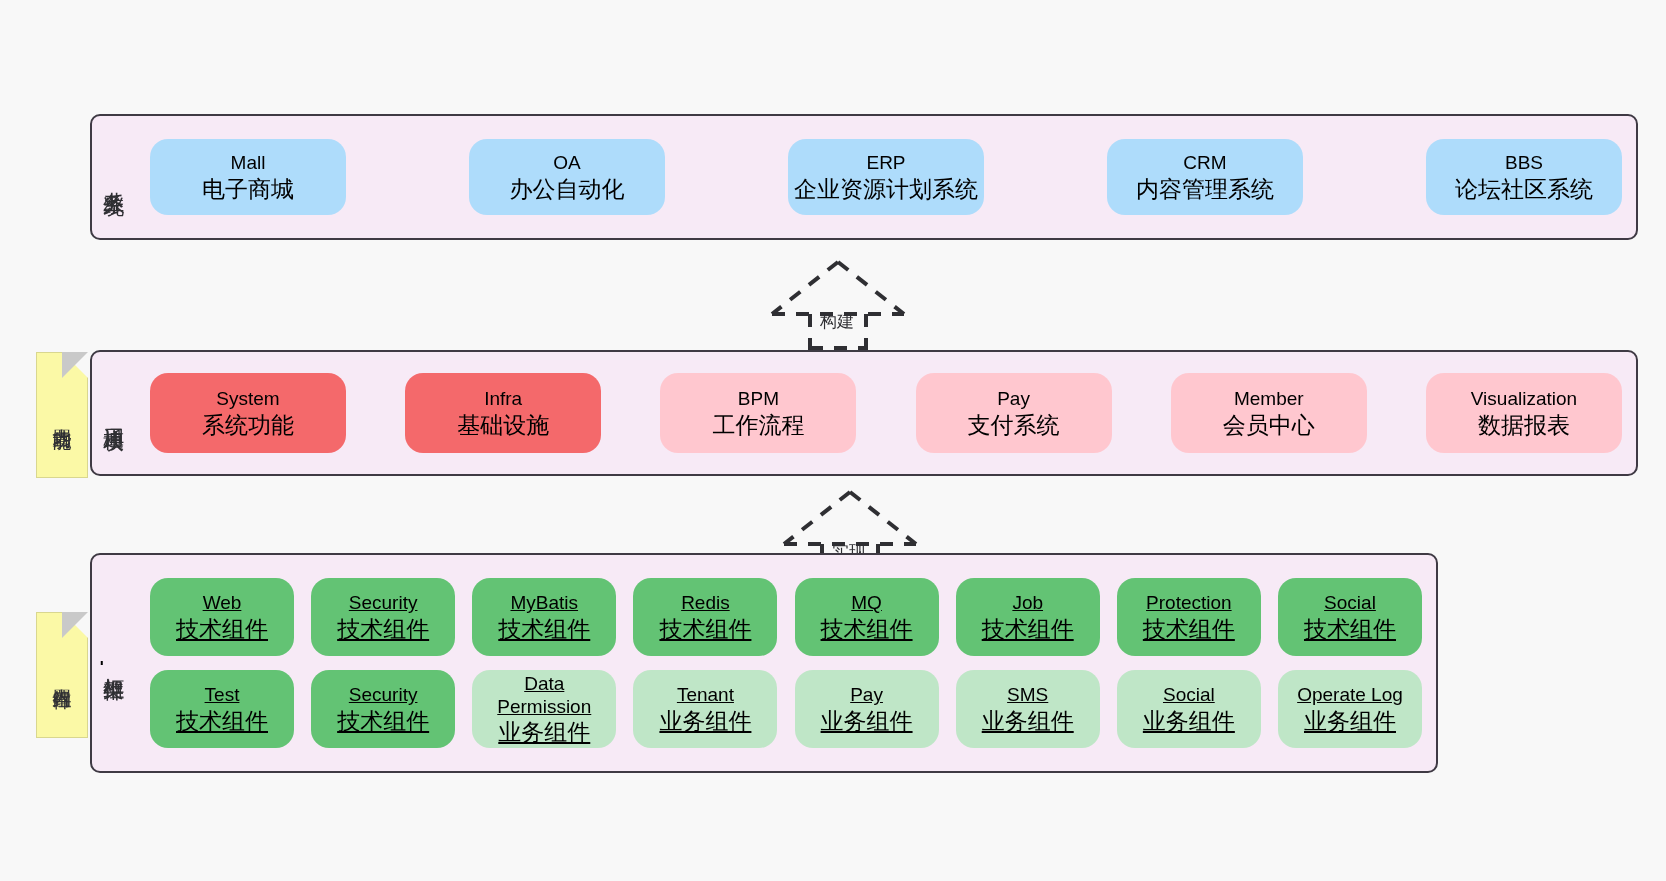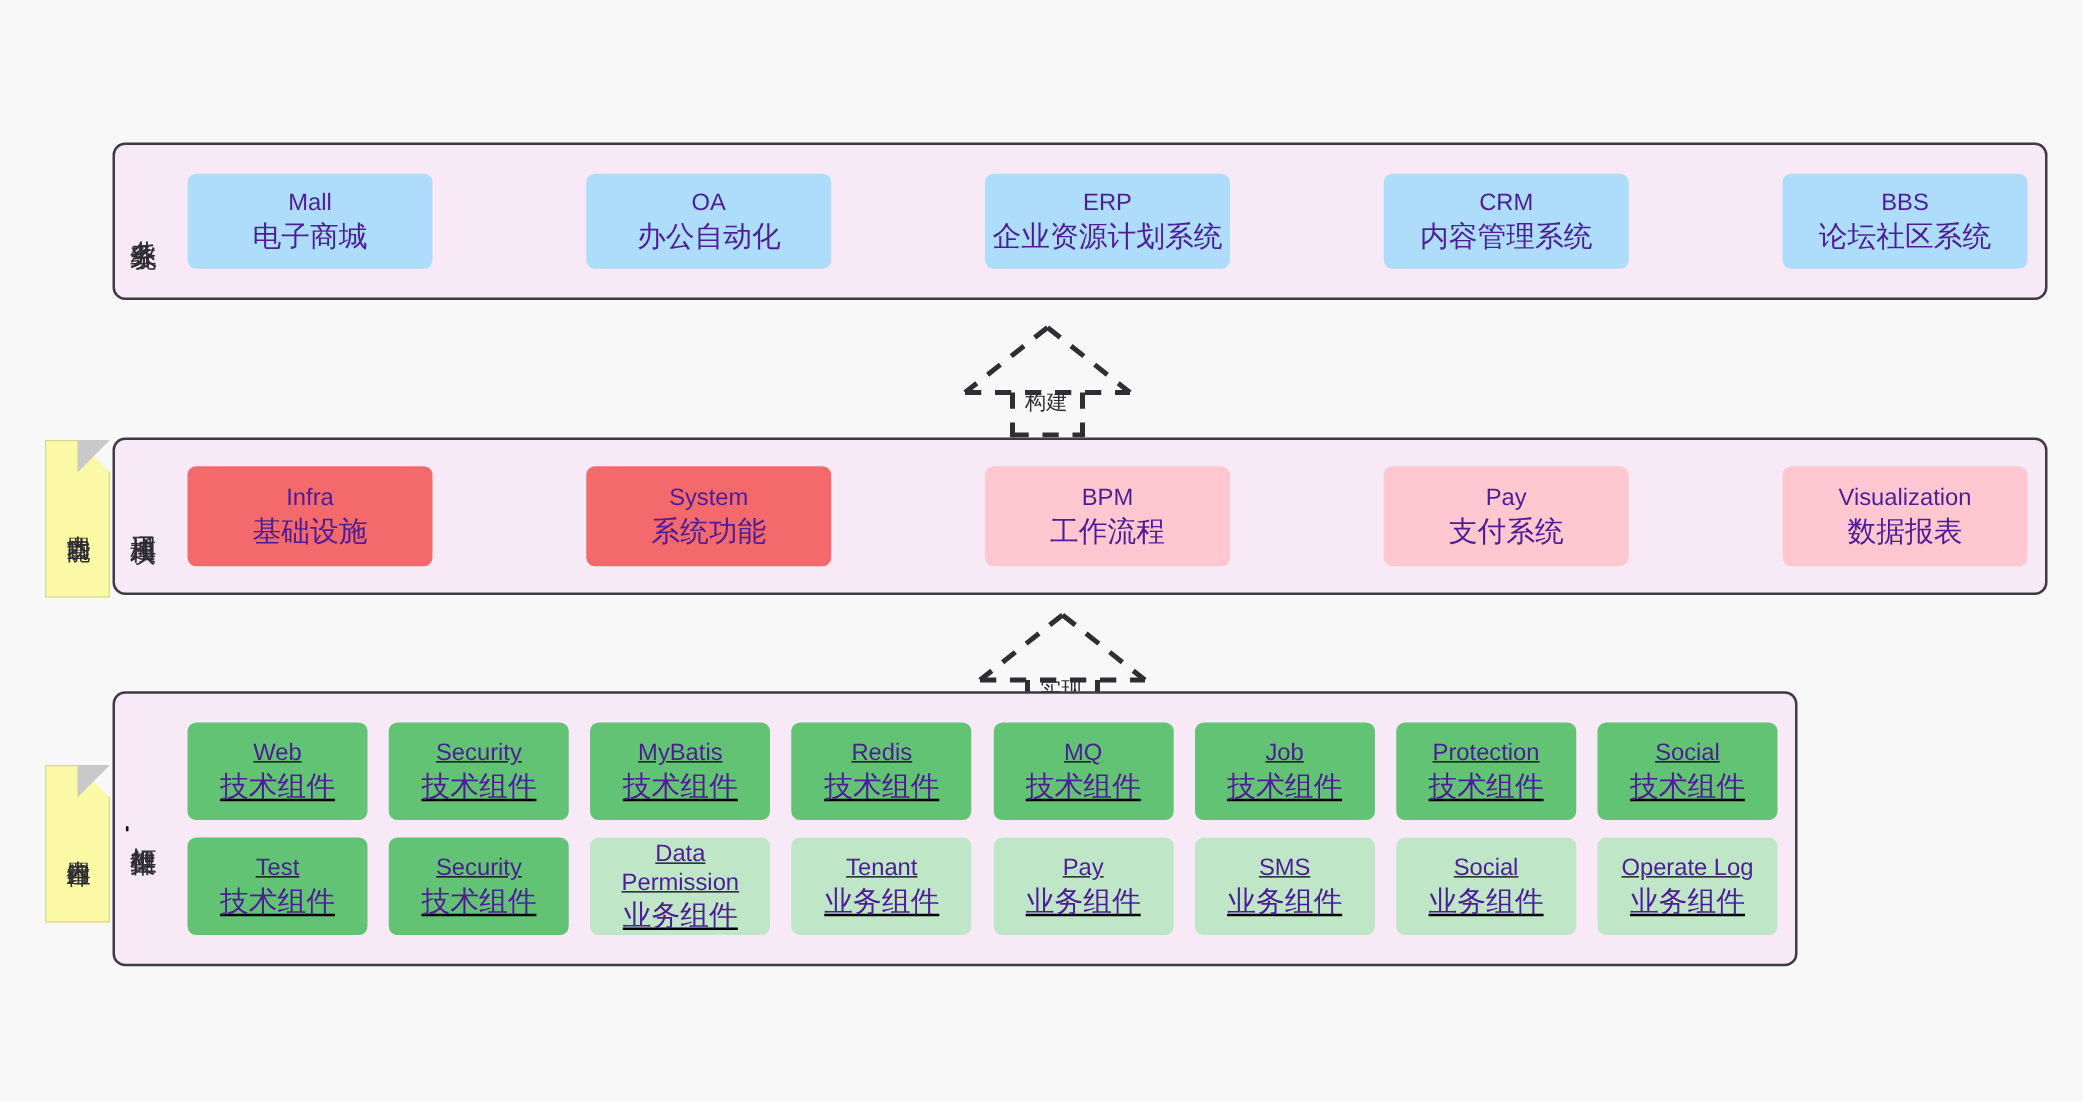--- a/index.html
+++ b/index.html
@@ -59,27 +59,27 @@
   }
   .row {
     display: flex;
     align-items: stretch;
     justify-content: space-between;
     gap: 0;
   }
 
   
   .card {
-    border-radius: 7px;
+    border-radius: 18px;
     display: flex;
     flex-direction: column;
     align-items: center;
     justify-content: center;
     text-align: center;
-    color: #4c1d95;
+    color: #000000;
     line-height: 1.22;
     padding: 6px 6px;
   }
   .card .t1 { font-size: 19px; }
   .card .t2 { font-size: 23px; }
 
   
   #layer-business { left: 90px; top: 114px; width: 1548px; height: 126px; }
   #layer-business .card { width: 196px; height: 76px; background: #aedcfb; }
 
@@ -201,34 +201,38 @@
 
   <div class="sticky" id="sticky-modules">
     <span>内置功能</span>
   </div>
 
   <div class="layer" id="layer-modules">
     <div class="layer-title">通用模块</div>
     <div class="layer-body">
 
       <div class="card c-red">
+        <span class="t1">System</span>
+        <span class="t2">系统功能</span>
+      </div>
+      <div class="card c-red">
         <span class="t1">Infra</span>
         <span class="t2">基础设施</span>
-      </div>
-      <div class="card c-red">
-        <span class="t1">System</span>
-        <span class="t2">系统功能</span>
       </div>
       <div class="card c-pink">
         <span class="t1">BPM</span>
         <span class="t2">工作流程</span>
       </div>
       <div class="card c-pink">
         <span class="t1">Pay</span>
         <span class="t2">支付系统</span>
+      </div>
+      <div class="card c-pink">
+        <span class="t1">Member</span>
+        <span class="t2">会员中心</span>
       </div>
       <div class="card c-pink">
         <span class="t1">Visualization</span>
         <span class="t2">数据报表</span>
       </div>
 
     </div>
   </div>
 
   <div class="arrow" id="arrow-impl">

